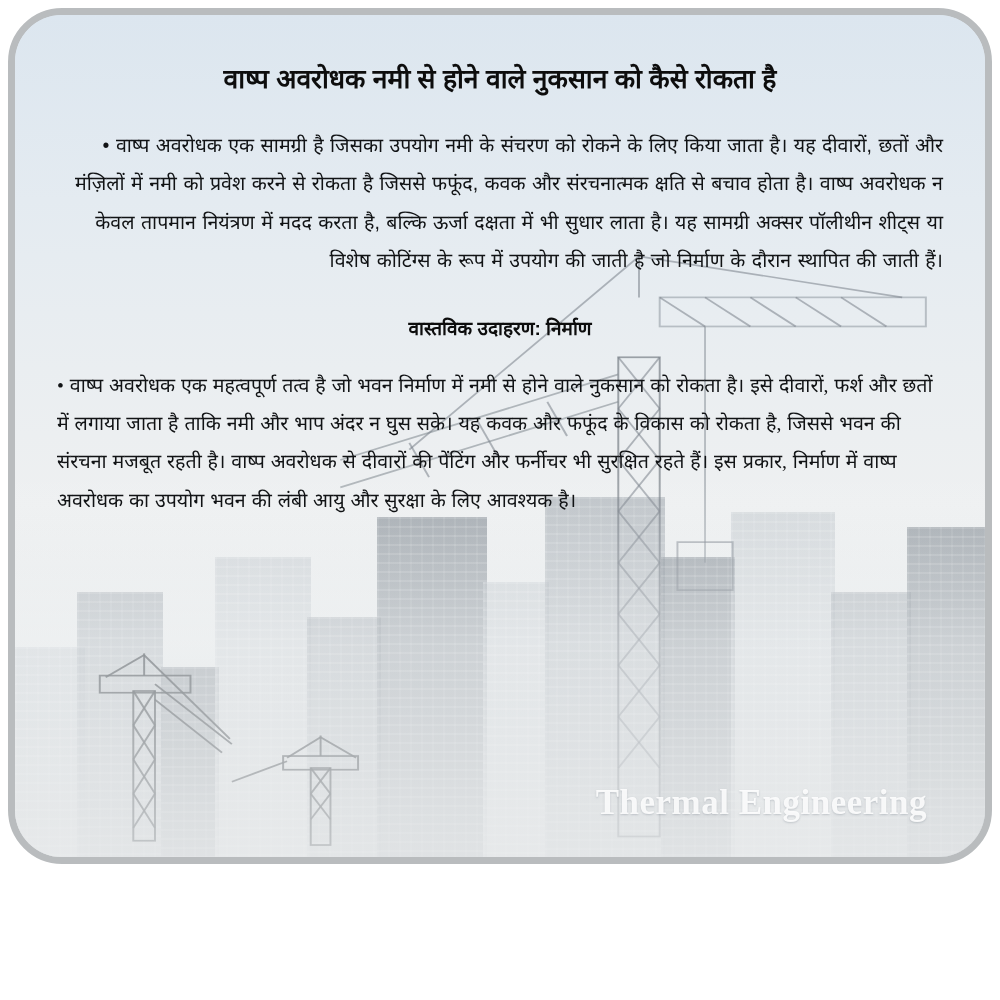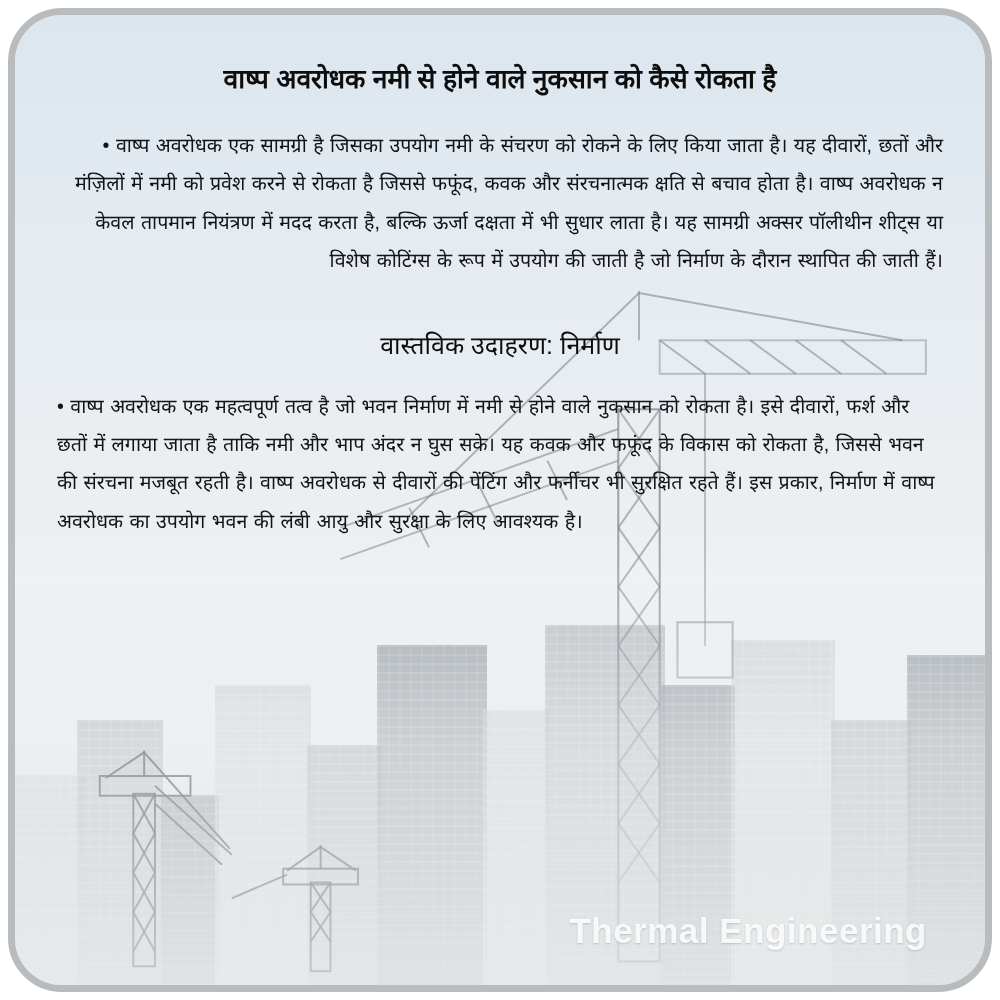--- a/index.html
+++ b/index.html
@@ -18,21 +18,21 @@
     box-sizing: border-box;
     overflow: hidden;
   }
 
   
   .frame {
     position: absolute;
     left: 8px;
     top: 8px;
     width: 984px;
-    height: 984px;
+    height: 856px;
     box-sizing: border-box;
     border: 7px solid #b9bcbe;
     border-radius: 54px;
     overflow: hidden;
     background: linear-gradient(180deg, #dfe7ee 0%, #e8edf1 28%, #eef1f3 52%, #e7eaec 78%, #dfe2e4 100%);
   }
 
   
   .sky {
     position: absolute;
@@ -104,45 +104,46 @@
     margin: 30px 6px 0 6px;
     font-size: 19.6px;
     line-height: 1.95;
     color: #111315;
     text-align: right;
     word-spacing: 1px;
   }
 
   .subtitle {
     text-align: center;
-    font-size: 25px;
-    font-weight: 400;
+    font-size: 19px;
+    font-weight: 700;
     color: #0d0d0d;
-    margin: 48px 0 0 0;
+    margin: 36px 0 0 0;
   }
 
   .para2 {
     margin: 26px 6px 0 6px;
     font-size: 19.6px;
     line-height: 1.95;
     color: #111315;
     text-align: left;
     word-spacing: 1px;
+    font-family: Liberation Serif, serif;
   }
 
   .watermark {
     position: absolute;
     right: 58px;
     bottom: 34px;
     font-size: 35px;
     font-weight: 700;
     color: rgba(255,255,255,0.88);
     letter-spacing: 0.5px;
     text-shadow: 0 1px 2px rgba(120,130,140,0.35);
-    font-family: Liberation Sans, sans-serif;
+    font-family: Liberation Serif, serif;
   }
 </style>
 </head>
 <body>
 
 <div id="card">
   <div class="frame">
 
     <div class="sky"></div>
 

